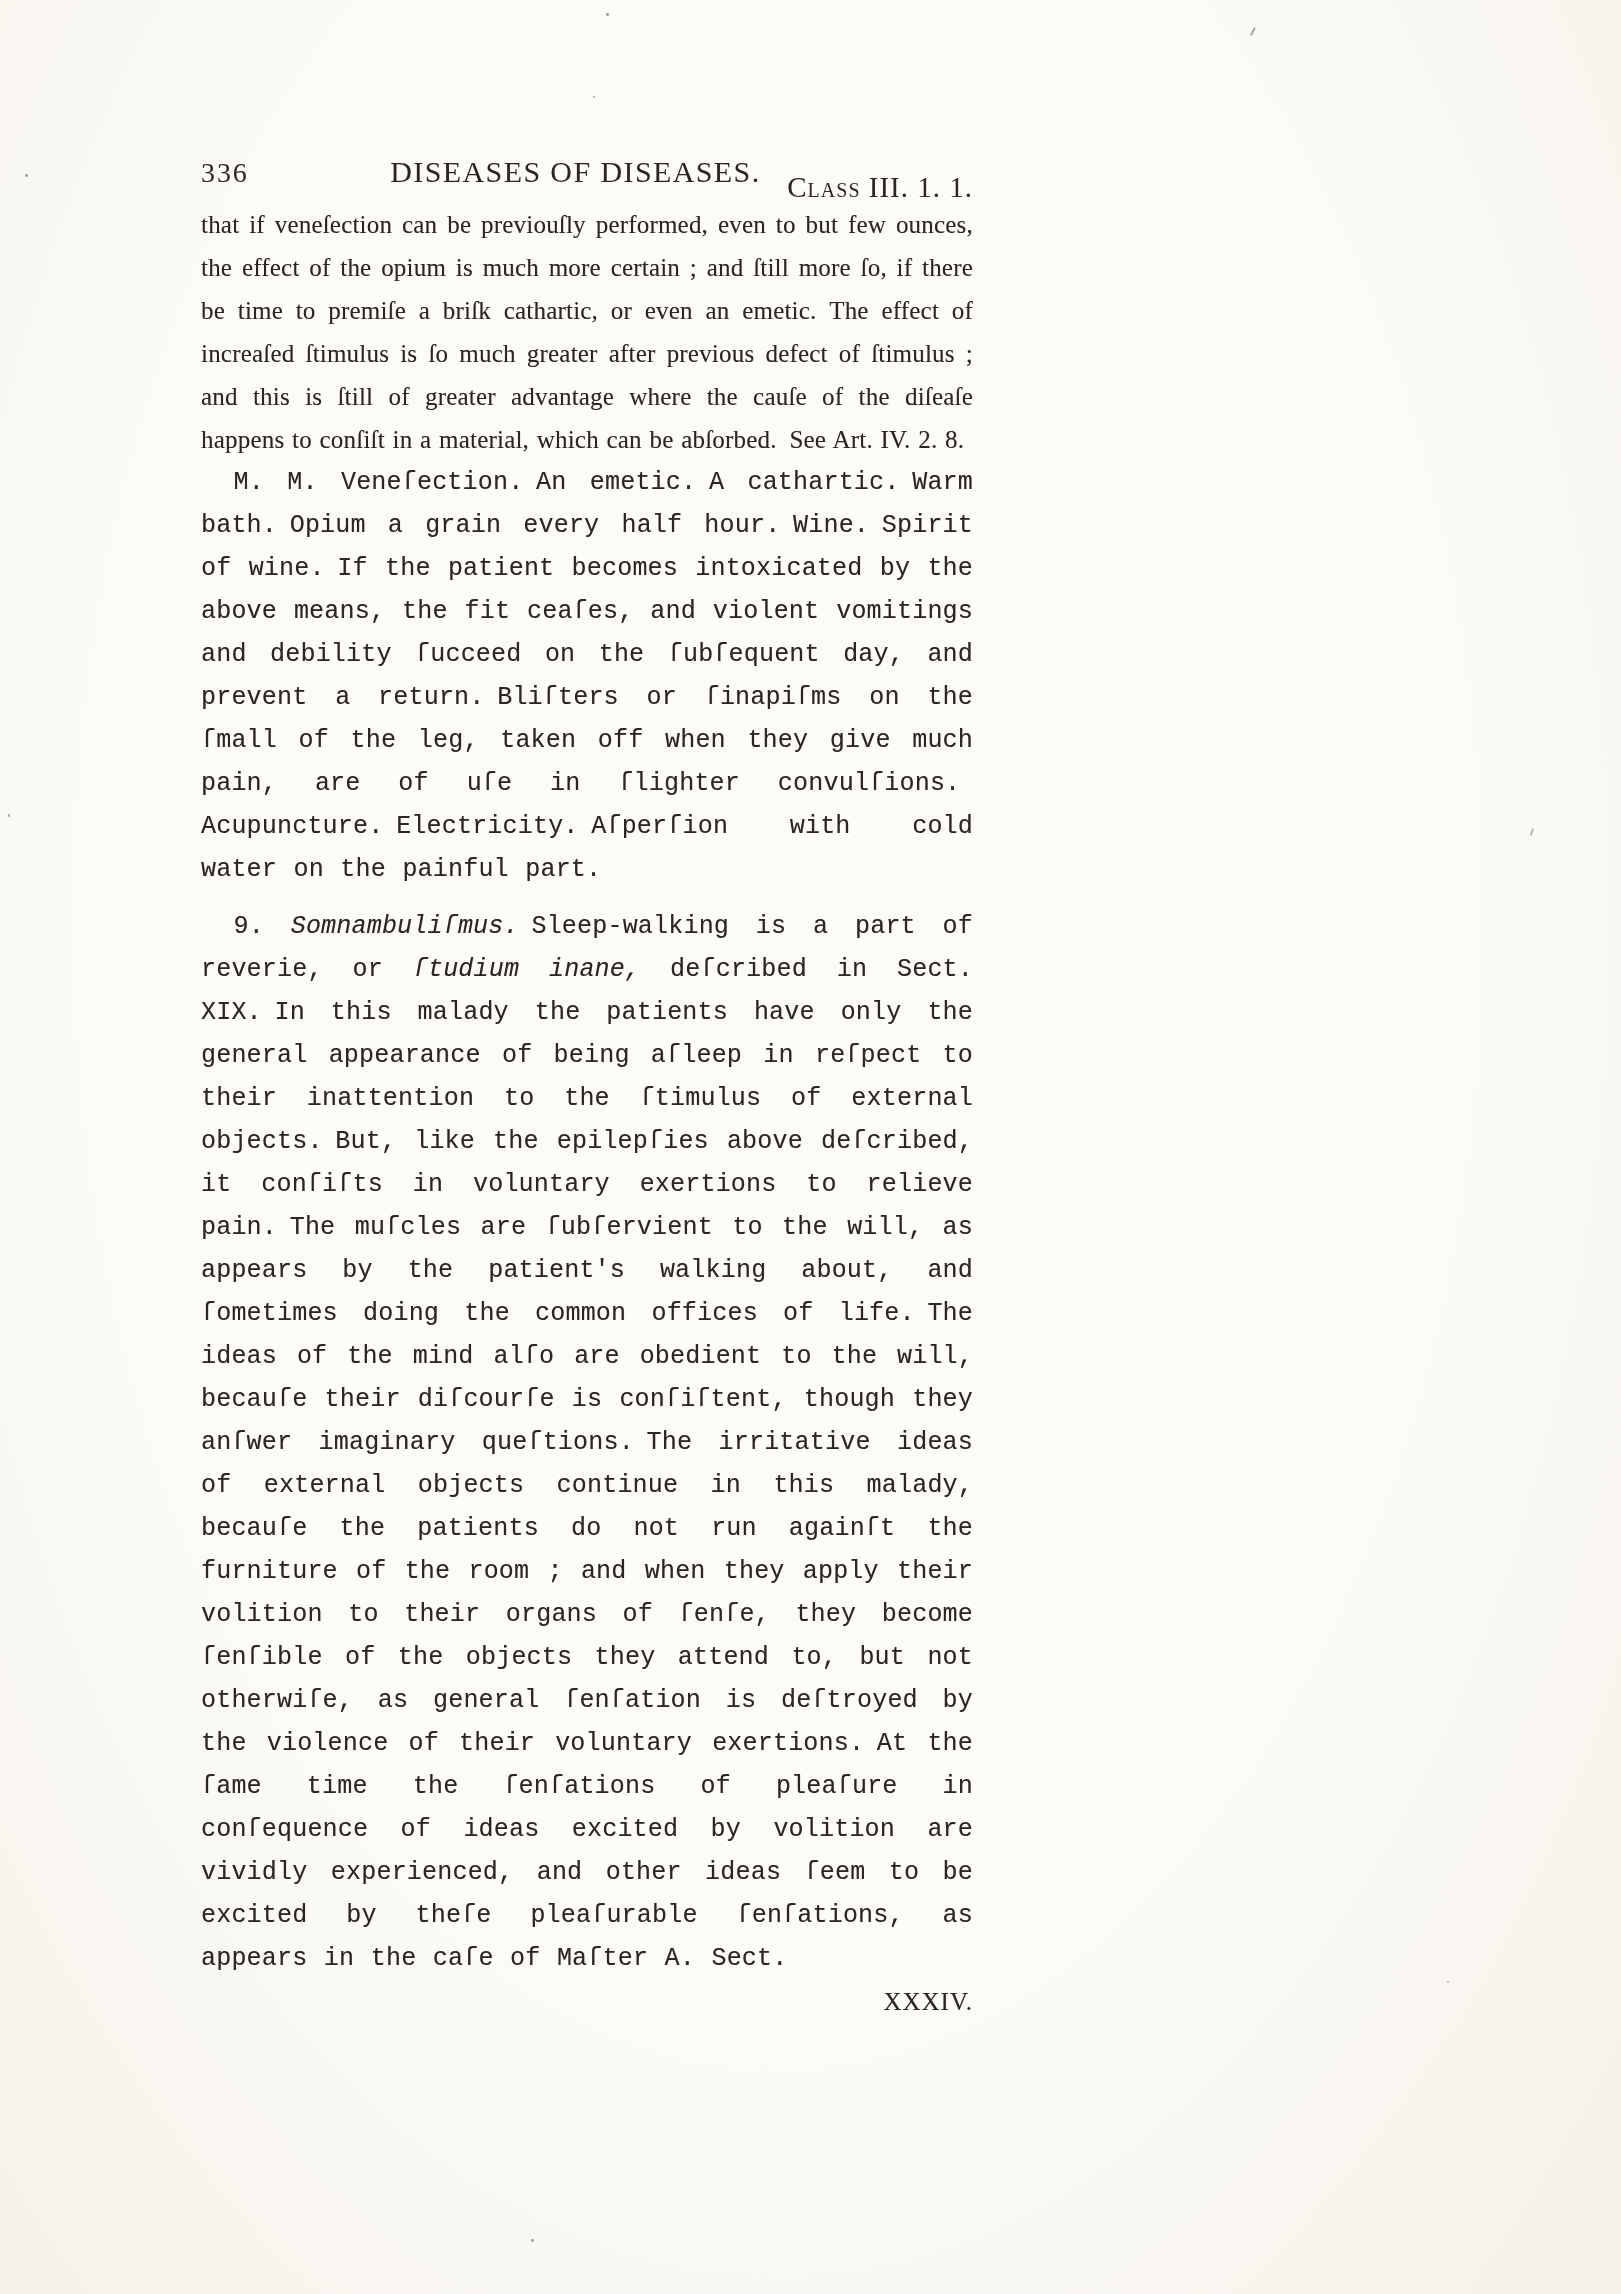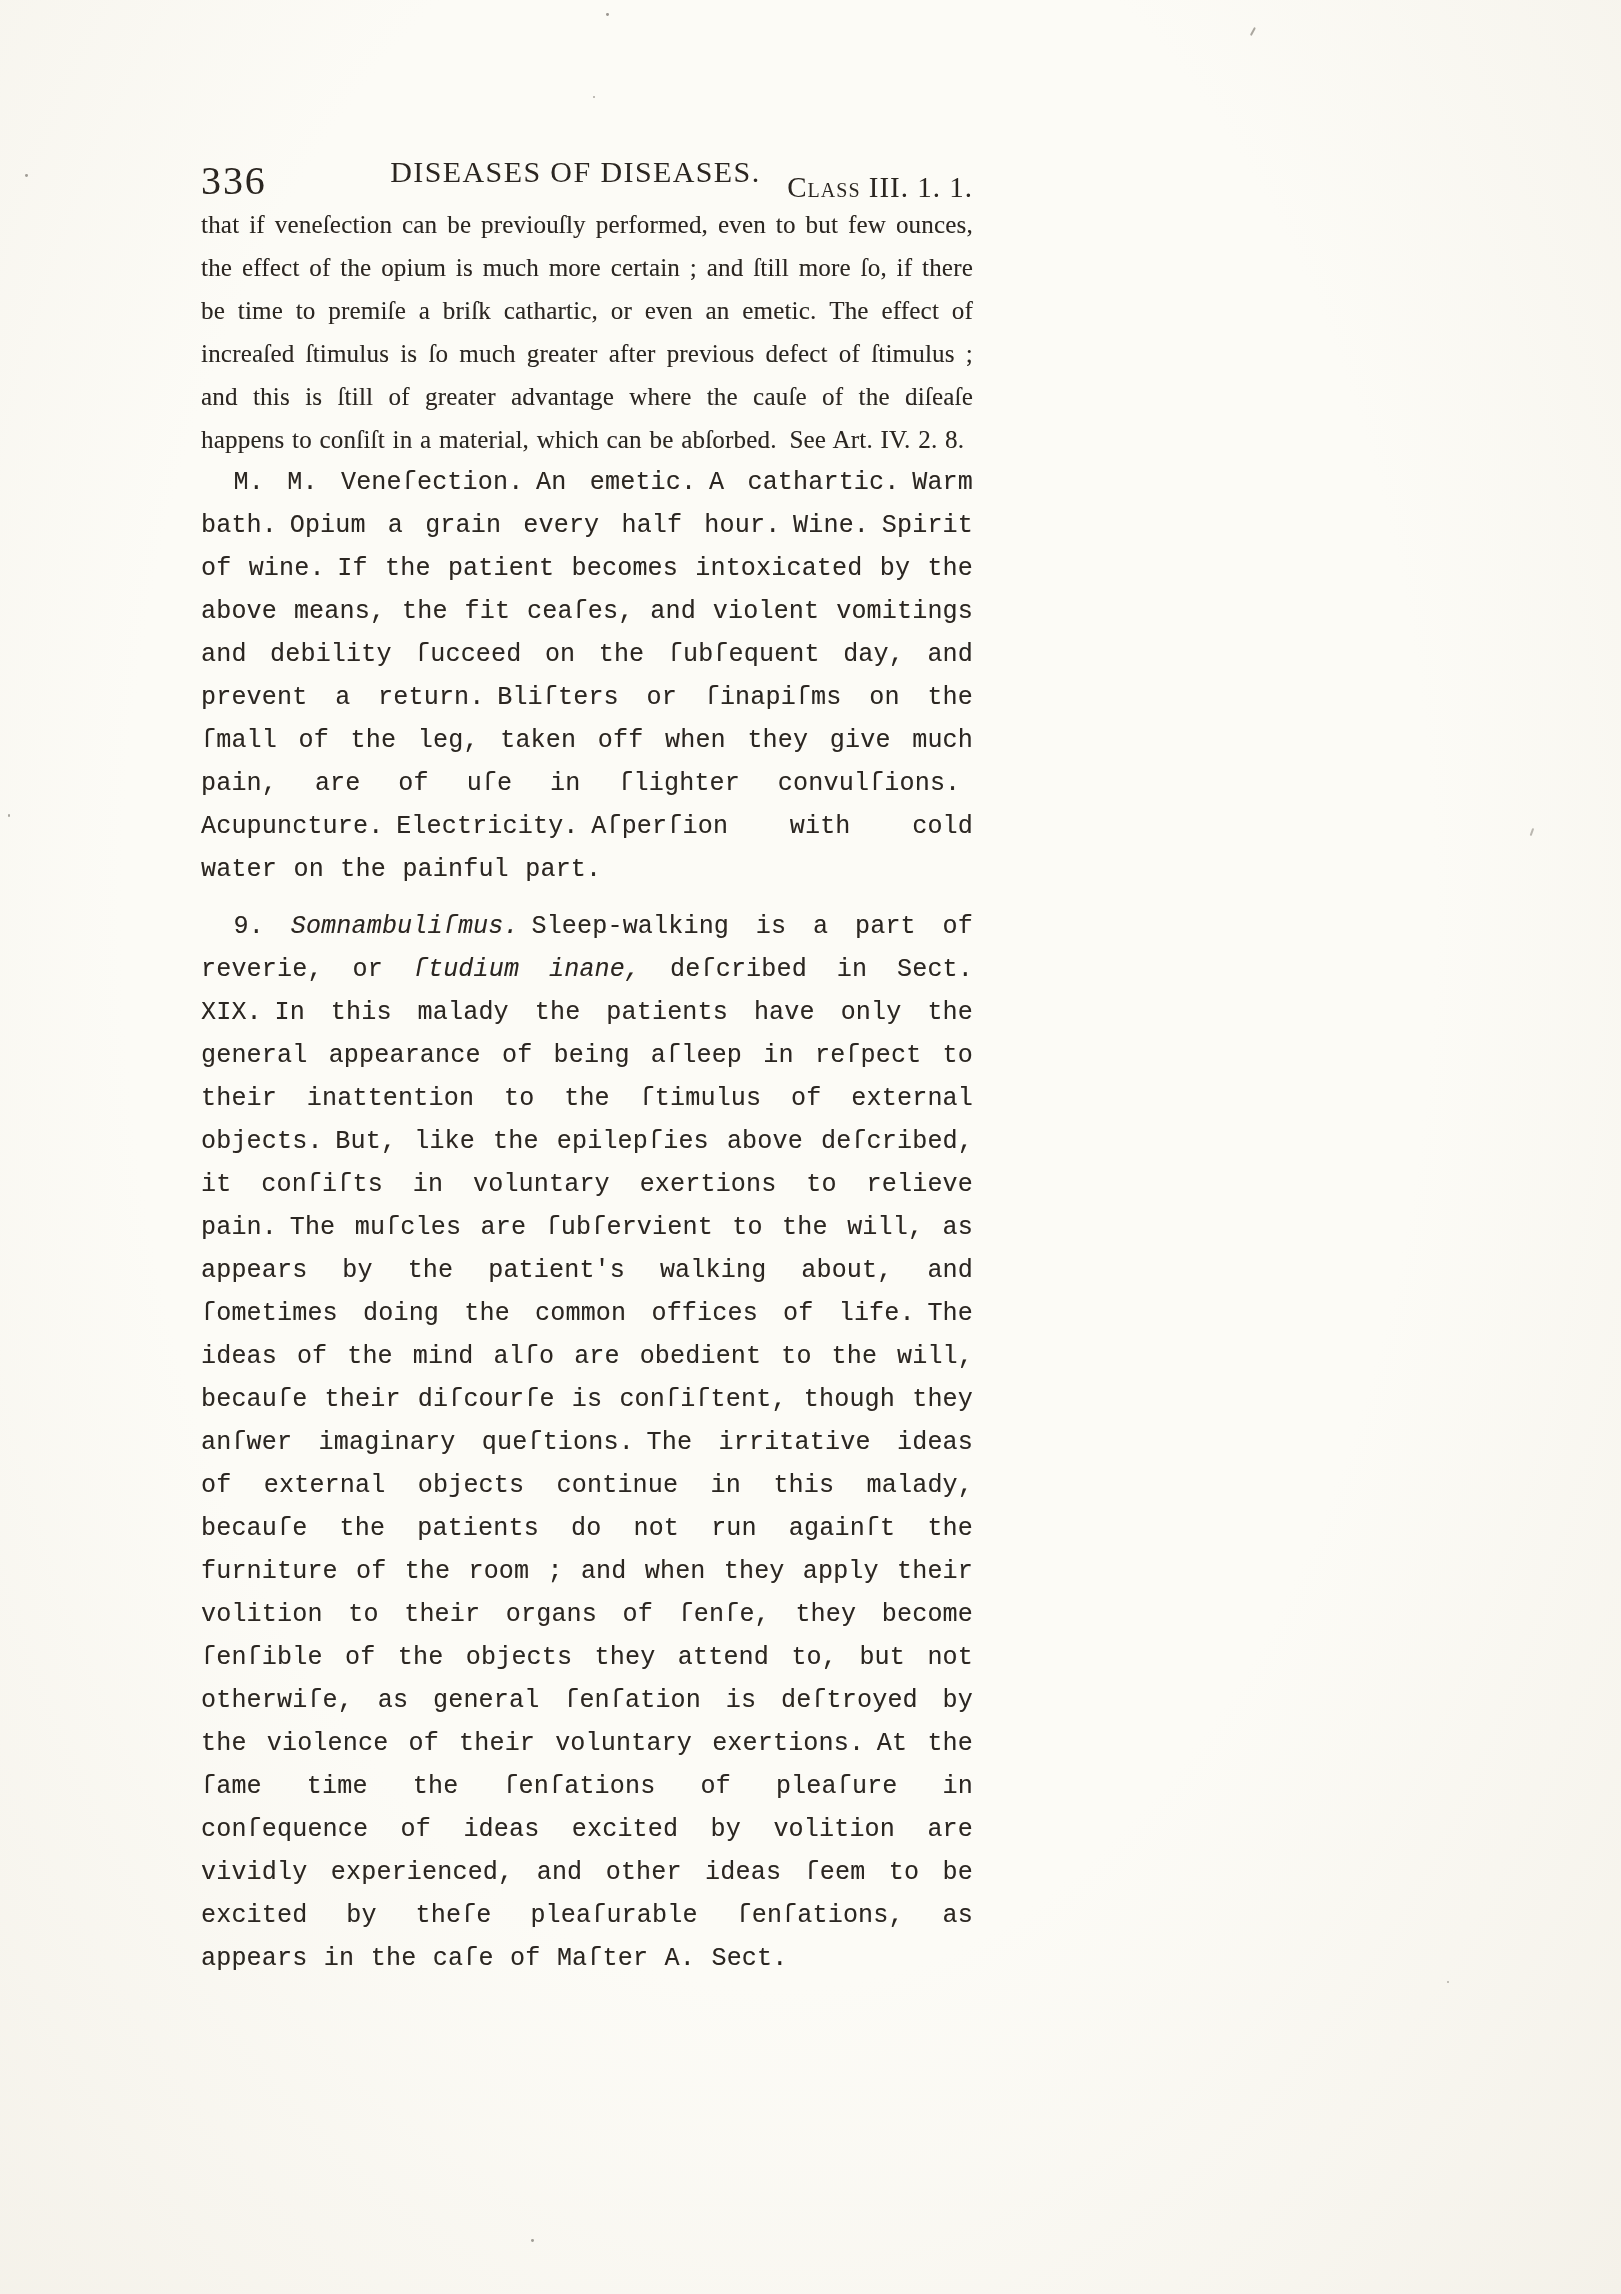--- a/index.html
+++ b/index.html
@@ -14,21 +14,21 @@
   .page {
     position: absolute; inset: 0;
     background: radial-gradient(ellipse at 48% 40%, #fcfbf6 55%, #f4f1e9 100%);
     color: #2b2621;
   }
   .page-header {
     position: absolute; left: 201px; top: 155px; width: 772px; height: 38px;
   }
   .page-number {
     position: absolute; left: 0; top: 1.9px;
-    font-size: 40px; letter-spacing: 1.9px;
+    font-size: 28px; letter-spacing: 1.9px;
   }
   .running-title {
     position: absolute; left: 48.5%; transform: translateX(-50%); top: 0;
     font-size: 30px; letter-spacing: 1.4px; white-space: nowrap;
   }
   .class-label {
     position: absolute; right: 0; top: 16px;
     font-size: 29px; font-variant: small-caps; letter-spacing: 1px; white-space: nowrap;
   }
   .text-block {
@@ -55,20 +55,21 @@
   <header class="page-header">
     <span class="page-number">336</span>
     <span class="running-title">DISEASES OF DISEASES.</span>
     <span class="class-label">Class III. 1. 1.</span>
   </header>
 
   <div class="text-block">
     <p class="para">that if veneſection can be previouſly performed, even to but few ounces, the effect of the opium is much more certain&nbsp;; and ſtill more ſo, if there be time to premiſe a briſk cathartic, or even an emetic. The effect of increaſed ſtimulus is ſo much greater after previous defect of ſtimulus&nbsp;; and this is ſtill of greater advantage where the cauſe of the diſeaſe happens to conſiſt in a material, which can be abſorbed. See Art. IV. 2. 8.</p>
     <p class="para indent">M. M. Veneſection. An emetic. A cathartic. Warm bath. Opium a grain every half hour. Wine. Spirit of wine. If the patient becomes intoxicated by the above means, the fit ceaſes, and violent vomitings and debility ſucceed on the ſubſequent day, and prevent a return. Bliſters or ſinapiſms on the ſmall of the leg, taken off when they give much pain, are of uſe in ſlighter convulſions. Acupuncture. Electricity. Aſperſion with cold water on the painful part.</p>
     <p class="para indent section-para"><span>9.</span> <span class="italic">Somnambuliſmus.</span><span> Sleep-walking is a part of reverie, or</span> <span class="italic">ſtudium inane,</span> <span>deſcribed in Sect. XIX. In this malady the patients have only the general appearance of being aſleep in reſpect to their inattention to the ſtimulus of external objects. But, like the epilepſies above deſcribed, it conſiſts in voluntary exertions to relieve pain. The muſcles are ſubſervient to the will, as appears by the patient's walking about, and ſometimes doing the common offices of life. The ideas of the mind alſo are obedient to the will, becauſe their diſcourſe is conſiſtent, though they anſwer imaginary queſtions. The irritative ideas of external objects continue in this malady, becauſe the patients do not run againſt the furniture of the room&nbsp;; and when they apply their volition to their organs of ſenſe, they become ſenſible of the objects they attend to, but not otherwiſe, as general ſenſation is deſtroyed by the violence of their voluntary exertions. At the ſame time the ſenſations of pleaſure in conſequence of ideas excited by volition are vividly experienced, and other ideas ſeem to be excited by theſe pleaſurable ſenſations, as appears in the caſe of Maſter A. Sect.</span></p>
+    <div class="catchword">XXXIV.</div>
   </div>
 
   <div class="speck" style="left:606px;top:13.4px;width:2.9px;height:2.9px;opacity:.55"></div>
   <div class="tickmark" style="left:1252px;top:27px;width:1.9px;height:8.6px;transform:rotate(28deg);opacity:.5"></div>
   <div class="speck" style="left:25px;top:174px;width:2.9px;height:2.9px;opacity:.5"></div>
   <div class="speck" style="left:593px;top:96px;width:1.9px;height:1.9px;opacity:.45"></div>
   <div class="speck" style="left:7.6px;top:814px;width:2.9px;height:2.9px;opacity:.45"></div>
   <div class="tickmark" style="left:1531px;top:828px;width:1.9px;height:7.6px;transform:rotate(20deg);opacity:.4"></div>
   <div class="speck" style="left:946px;top:1822px;width:1.9px;height:1.9px;opacity:.5"></div>
   <div class="speck" style="left:531px;top:2239px;width:2.9px;height:2.9px;opacity:.5"></div>

